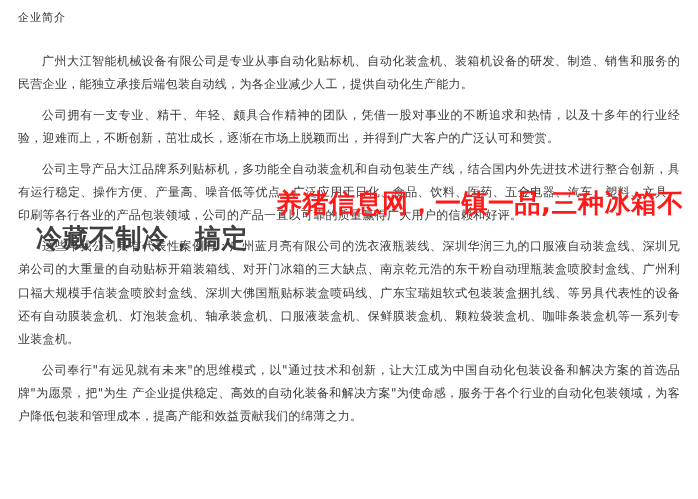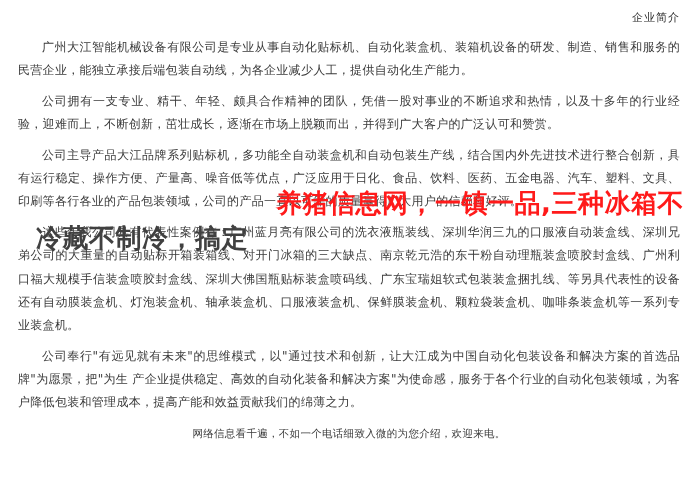--- a/index.html
+++ b/index.html
@@ -15,25 +15,25 @@
   }
   .page {
     position: relative;
     width: 698px;
     height: 499px;
     background: #ffffff;
     box-sizing: border-box;
     padding: 8px 18px 6px 18px;
   }
   .doc-title {
-    text-align: right;
+    text-align: left;
     font-size: 11px;
     color: #2a2a2a;
     letter-spacing: 1px;
-    margin: 2px 0 11px 0;
+    margin: 2px 0 25px 0;
     font-family: "DejaVu Sans", sans-serif;
   }
   .para {
     font-size: 12px;
     line-height: 1.95;
     color: #3a3a3a;
     text-align: justify;
     text-indent: 2em;
     margin: 0 0 7px 0;
     font-family: "DejaVu Sans", sans-serif;
@@ -77,20 +77,19 @@
 <div class="page">
 
   <div class="doc-title">企业简介</div>
 
   <p class="para">广州大江智能机械设备有限公司是专业从事自动化贴标机、自动化装盒机、装箱机设备的研发、制造、销售和服务的民营企业，能独立承接后端包装自动线，为各企业减少人工，提供自动化生产能力。</p>
   <p class="para">公司拥有一支专业、精干、年轻、颇具合作精神的团队，凭借一股对事业的不断追求和热情，以及十多年的行业经验，迎难而上，不断创新，茁壮成长，逐渐在市场上脱颖而出，并得到广大客户的广泛认可和赞赏。</p>
   <p class="para">公司主导产品大江品牌系列贴标机，多功能全自动装盒机和自动包装生产线，结合国内外先进技术进行整合创新，具有运行稳定、操作方便、产量高、噪音低等优点，广泛应用于日化、食品、饮料、医药、五金电器、汽车、塑料、文具、印刷等各行各业的产品包装领域，公司的产品一直以可靠的质量赢得广大用户的信赖和好评。</p>
   <p class="para">这些年我公司具有代表性案例有：广州蓝月亮有限公司的洗衣液瓶装线、深圳华润三九的口服液自动装盒线、深圳兄弟公司的大重量的自动贴标开箱装箱线、对开门冰箱的三大缺点、南京乾元浩的东干粉自动理瓶装盒喷胶封盒线、广州利口福大规模手信装盒喷胶封盒线、深圳大佛国瓶贴标装盒喷码线、广东宝瑞姐软式包装装盒捆扎线、等另具代表性的设备还有自动膜装盒机、灯泡装盒机、轴承装盒机、口服液装盒机、保鲜膜装盒机、颗粒袋装盒机、咖啡条装盒机等一系列专业装盒机。</p>
   <p class="para">公司奉行"有远见就有未来"的思维模式，以"通过技术和创新，让大江成为中国自动化包装设备和解决方案的首选品牌"为愿景，把"为生 产企业提供稳定、高效的自动化装备和解决方案"为使命感，服务于各个行业的自动化包装领域，为客户降低包装和管理成本，提高产能和效益贡献我们的绵薄之力。</p>
 
-  <div class="footer-note">网络信息看千遍，不如一个电话细致入微的为您介绍，欢迎来电。</div>
 
   <div class="overlay">
     <div class="overlay-line l1" style="color: rgb(255, 26, 26);">养猪信息网，一镇一品,三种冰箱不</div>
     <div class="overlay-line l3" style="color: #404040;">冷藏不制冷，搞定</div>
   </div>
 
 </div>
 
 </body></html>

